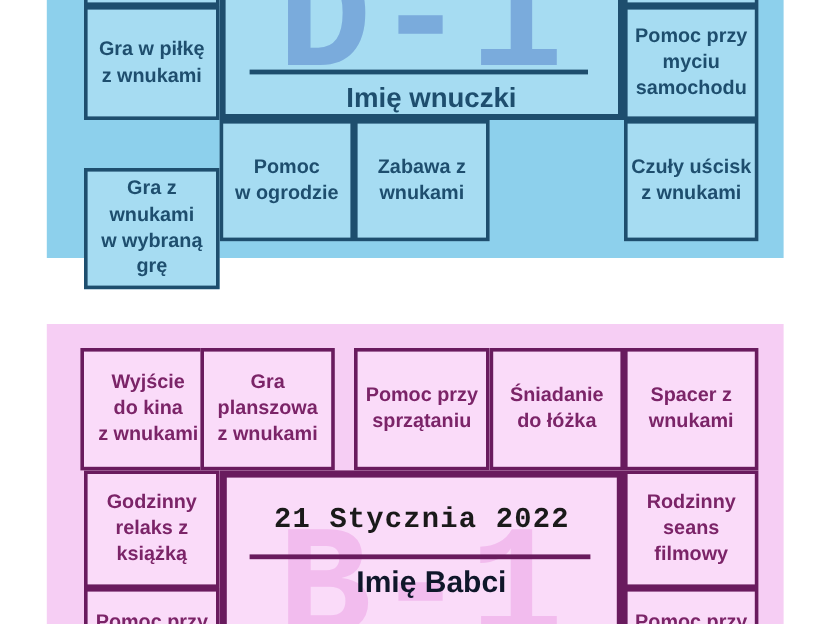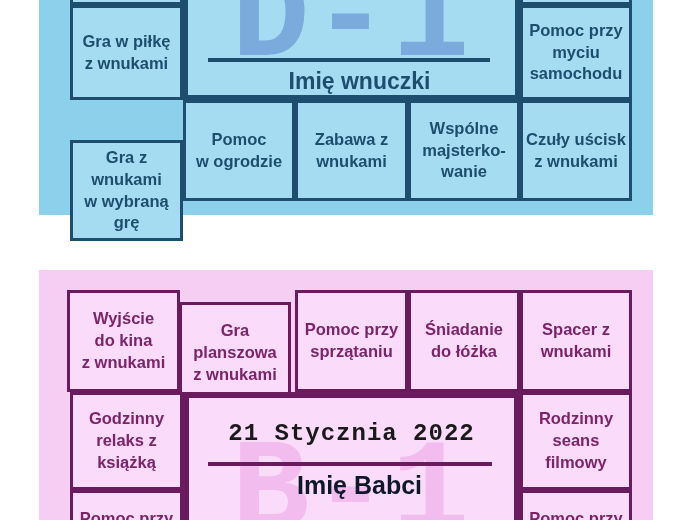--- a/index.html
+++ b/index.html
@@ -80,39 +80,34 @@
 grę</span>
     </div>
     <div class="cell cell-blue" style="left:144px; top:210px; width:112px; height:101px;align-items:center;">
       <span class="cell-label">Pomoc
 w ogrodzie</span>
     </div>
     <div class="cell cell-blue" style="left:256px; top:210px; width:113px; height:101px;">
       <span class="cell-label">Zabawa z
 wnukami</span>
     </div>
-    <div class="cell cell-blue" style="left:369px; top:210px; width:112px; height:101px;">
-      <span class="cell-label">Wspólne
-majsterko-
-wanie</span>
-    </div>
     <div class="cell cell-blue" style="left:481px; top:210px; width:112px; height:101px;">
       <span class="cell-label">Czuły uścisk
 z wnukami</span>
     </div>
   </div>
 
   <div class="card card-pink" style="left:39px; top:270px; width:614px; height:320px;">
 
     <div class="cell cell-pink" style="left:28px; top:20px; width:113px; height:102px;">
       <span class="cell-label">Wyjście
 do kina
 z wnukami</span>
     </div>
-    <div class="cell cell-pink" style="left:140px; top:20px; width:112px; height:102px;margin-top:12px;">
+    <div class="cell cell-pink" style="left:128px; top:20px; width:112px; height:102px;">
       <span class="cell-label">Gra
 planszowa
 z wnukami</span>
     </div>
     <div class="cell cell-pink" style="left:256px; top:20px; width:113px; height:102px;">
       <span class="cell-label">Pomoc przy
 sprzątaniu</span>
     </div>
     <div class="cell cell-pink" style="left:369px; top:20px; width:112px; height:102px;">
       <span class="cell-label">Śniadanie

